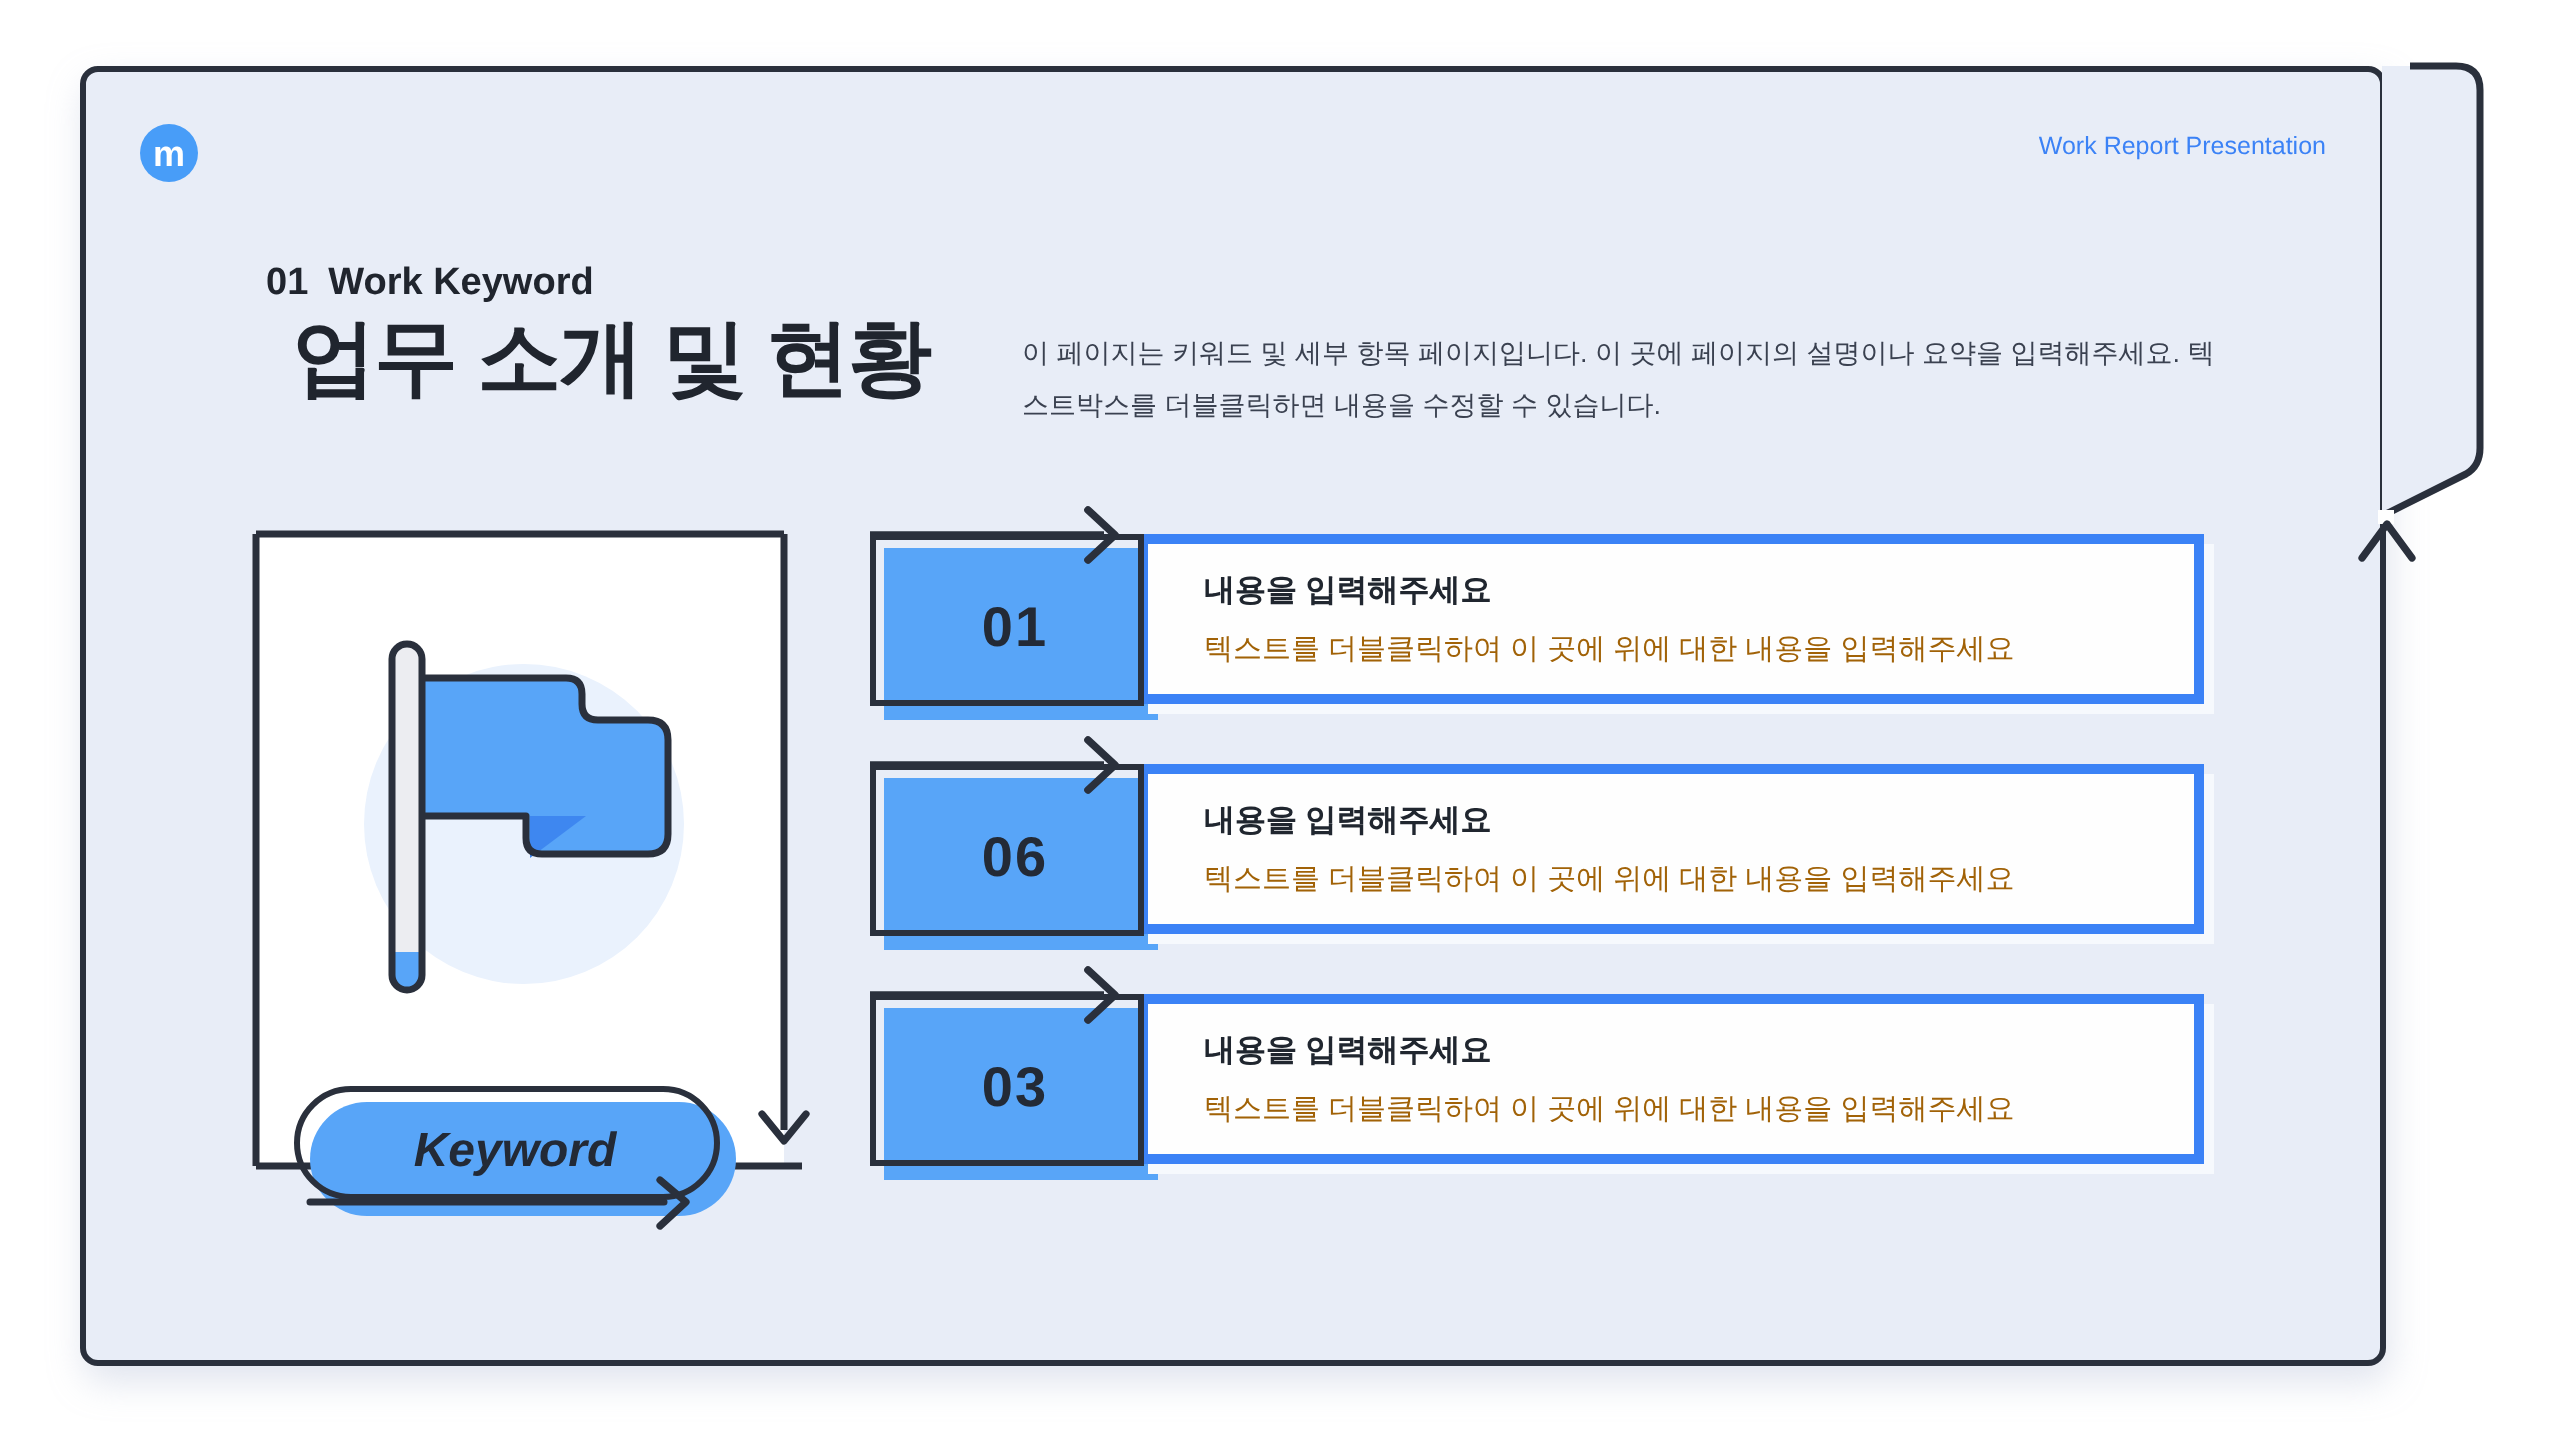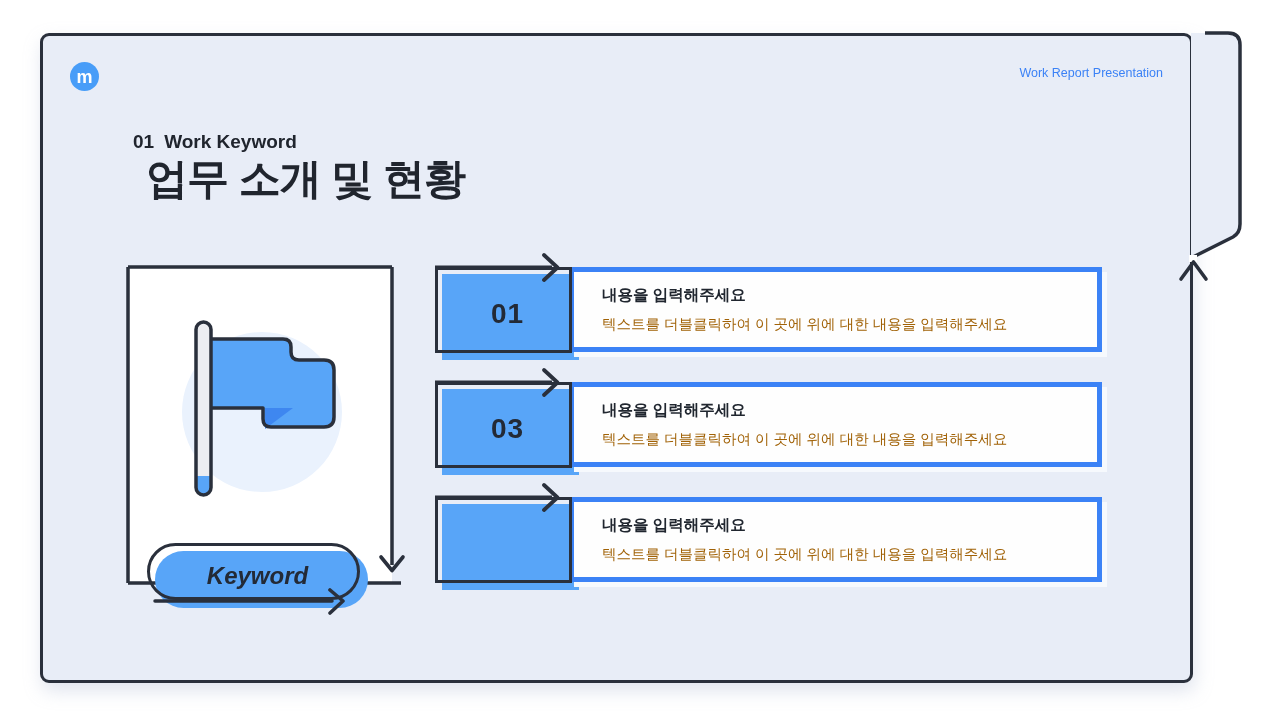--- a/index.html
+++ b/index.html
@@ -75,20 +75,21 @@
   <div class="abs logo">
     <span>m</span>
   </div>
   <div class="abs hdr-right">Work Report Presentation</div>
 
   <div class="abs section-heading">
     <span>01</span>
     <span>Work Keyword</span>
   </div>
   <div class="abs big-title">업무 소개 및 현황</div>
+  <div class="abs description">이 페이지는 키워드 및 세부 항목 페이지입니다. 이 곳에 페이지의 설명이나 요약을 입력해주세요. 텍스트박스를 더블클릭하면 내용을 수정할 수 있습니다.</div>
 
   <svg class="abs leftcard-svg" viewBox="0 0 290 330">
     <defs>
       <clipPath id="poleclip">
           <rect x="76" y="62" width="15" height="173" rx="7.5"></rect>
         </clipPath>
     </defs>
     <rect x="8" y="7" width="264" height="316" fill="#ffffff"></rect>
     <circle cx="142" cy="152" r="80" fill="#eaf2fd"></circle>
     <g>
@@ -133,26 +134,27 @@
   <div class="abs row-blue" style="left:442px; top:389px;"></div>
   <div class="abs row-box" style="left:569px; top:382px;">
     <div class="row-title">내용을 입력해주세요</div>
     <div class="row-body">텍스트를 더블클릭하여 이 곳에 위에 대한 내용을 입력해주세요</div>
   </div>
   <div class="abs row-outline" style="left:435px; top:382px;"></div>
   <svg class="abs row-arrow" style="left:433px; top:366px;" viewBox="0 0 132 33">
     <path d="M2,16.5 H119" fill="none" stroke="#2a303c" stroke-width="3.8"></path>
     <polyline points="111,4 124.5,16.5 111,29" fill="none" stroke="#2a303c" stroke-width="3.8" stroke-linecap="round" stroke-linejoin="round"></polyline>
   </svg>
-  <div class="abs row-num" style="left:439px; top:386px;">03</div>
+  <div class="abs row-num" style="left:439px; top:386px;">06</div>
 
   <div class="abs row-blue" style="left:442px; top:504px;"></div>
   <div class="abs row-box" style="left:569px; top:497px;">
     <div class="row-title">내용을 입력해주세요</div>
     <div class="row-body">텍스트를 더블클릭하여 이 곳에 위에 대한 내용을 입력해주세요</div>
   </div>
   <div class="abs row-outline" style="left:435px; top:497px;"></div>
   <svg class="abs row-arrow" style="left:433px; top:481px;" viewBox="0 0 132 33">
     <path d="M2,16.5 H119" fill="none" stroke="#2a303c" stroke-width="3.8"></path>
     <polyline points="111,4 124.5,16.5 111,29" fill="none" stroke="#2a303c" stroke-width="3.8" stroke-linecap="round" stroke-linejoin="round"></polyline>
   </svg>
+  <div class="abs row-num" style="left:439px; top:501px;">03</div>
 
 </div>
 
 </body></html>

